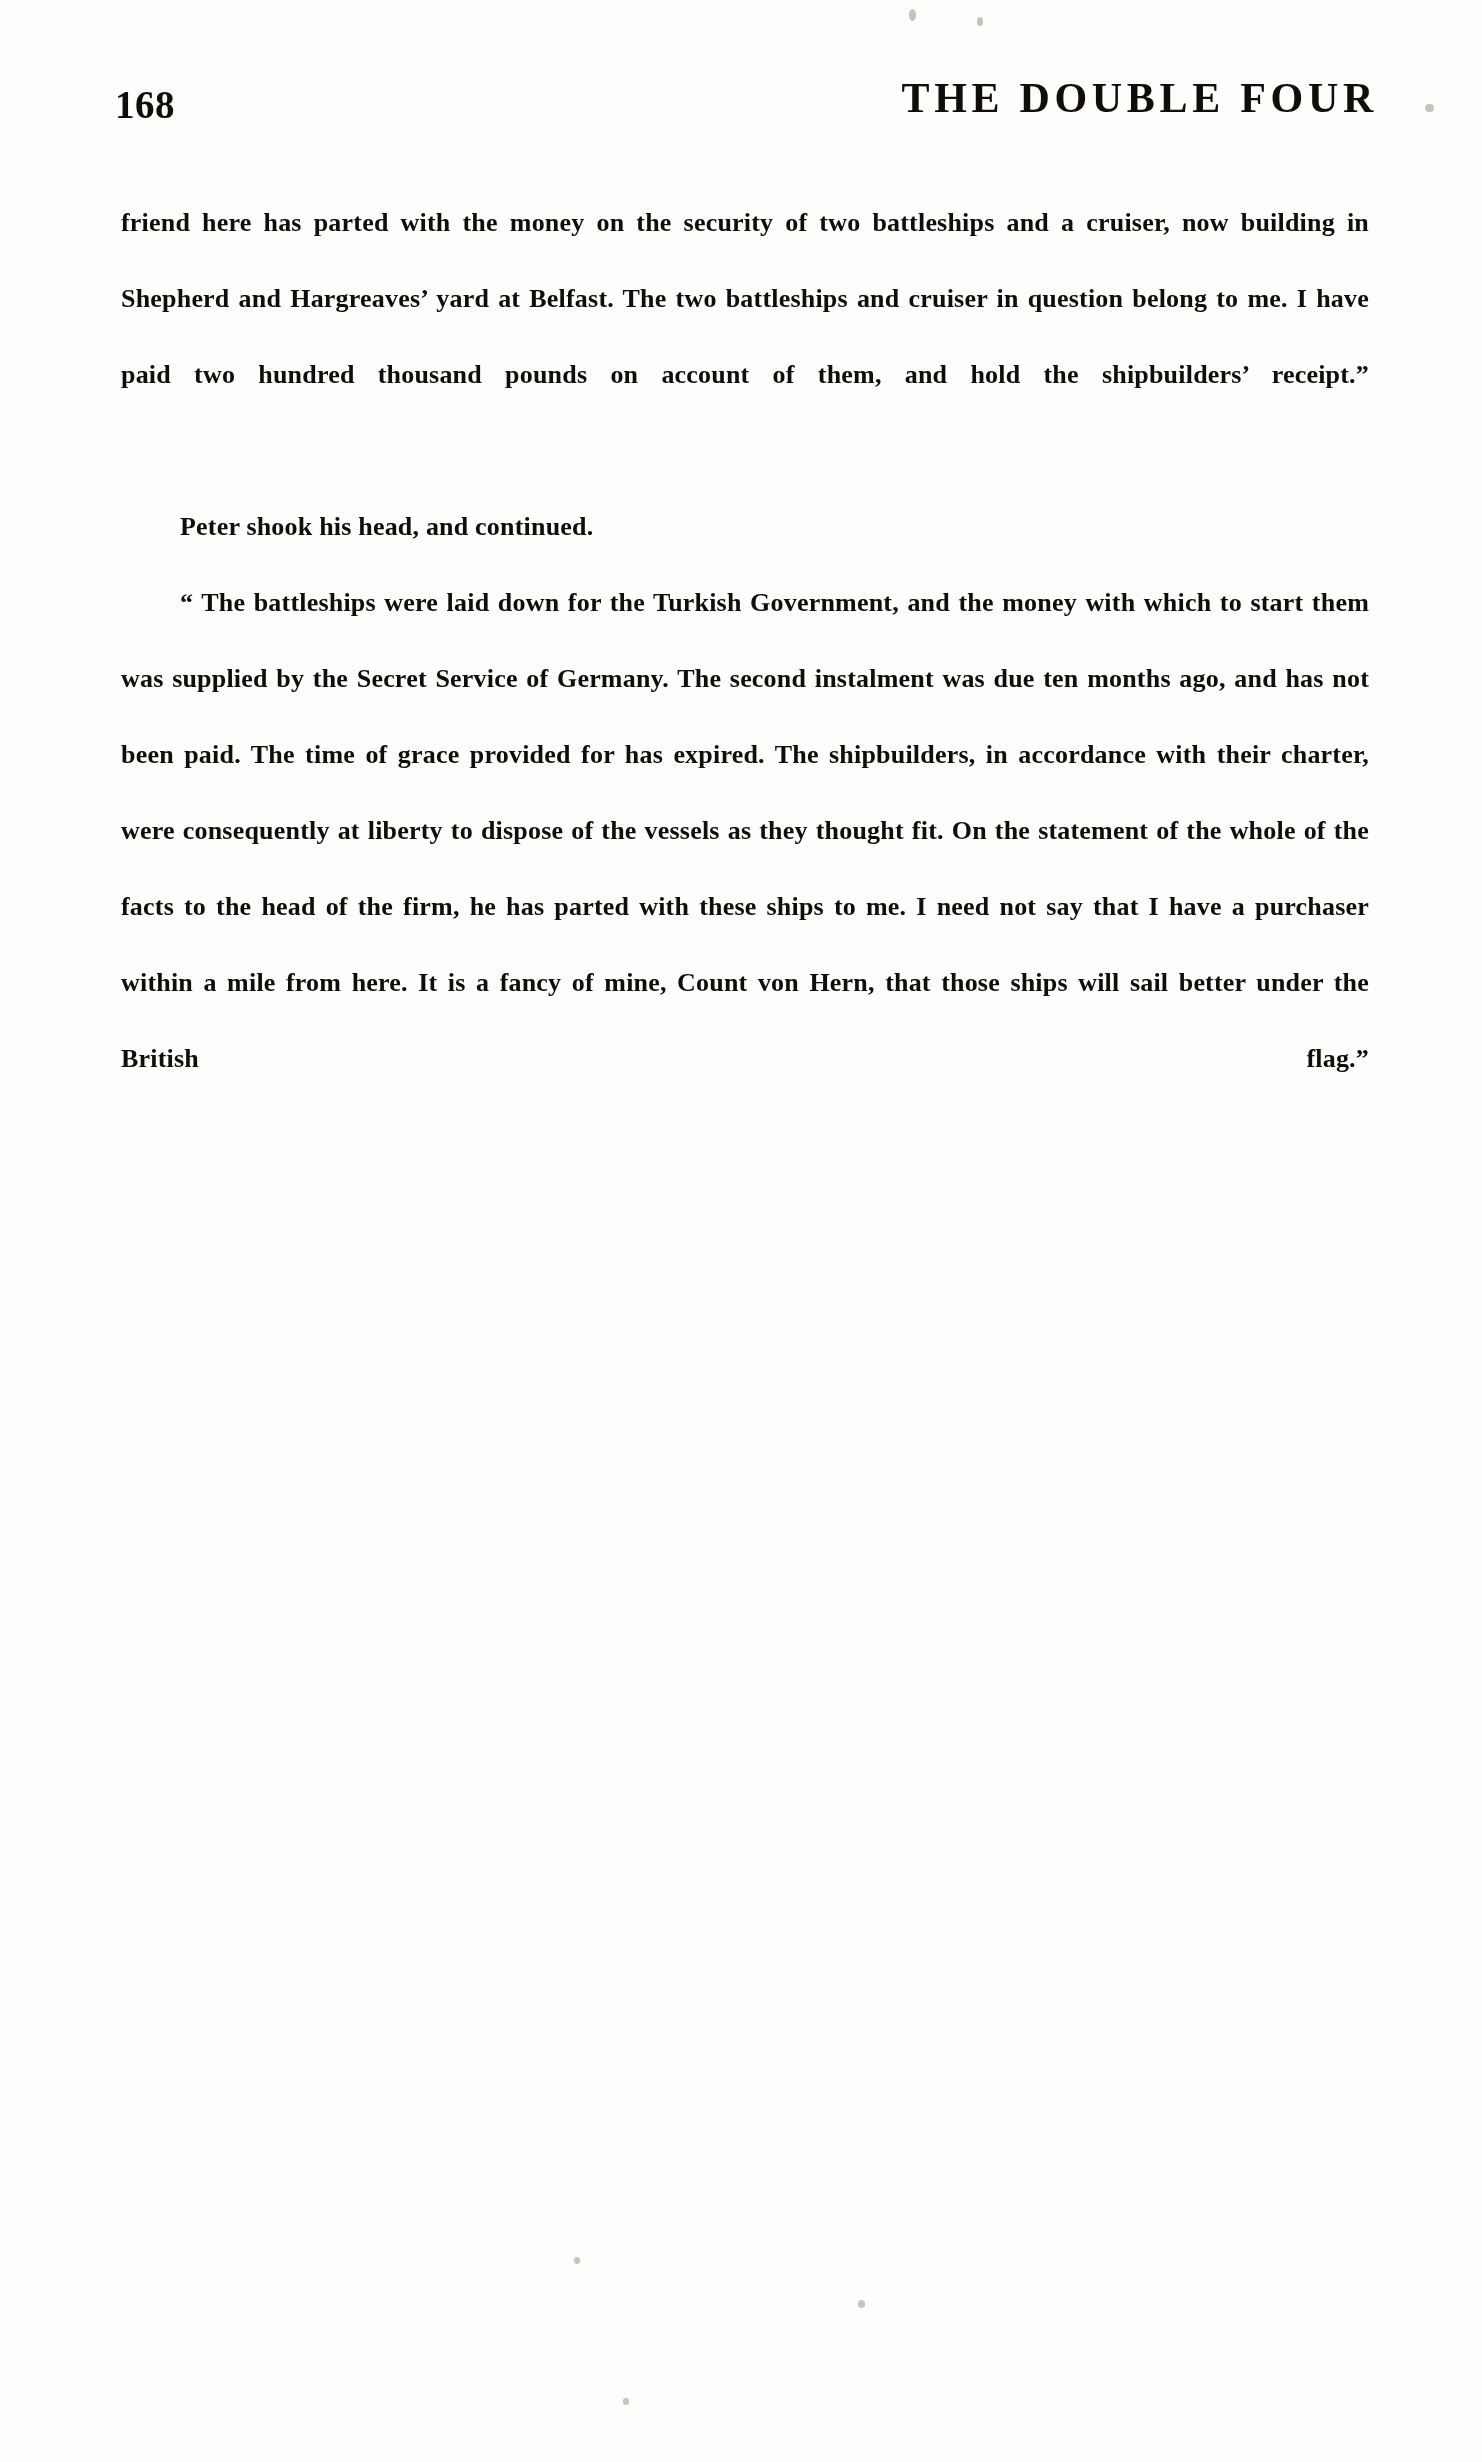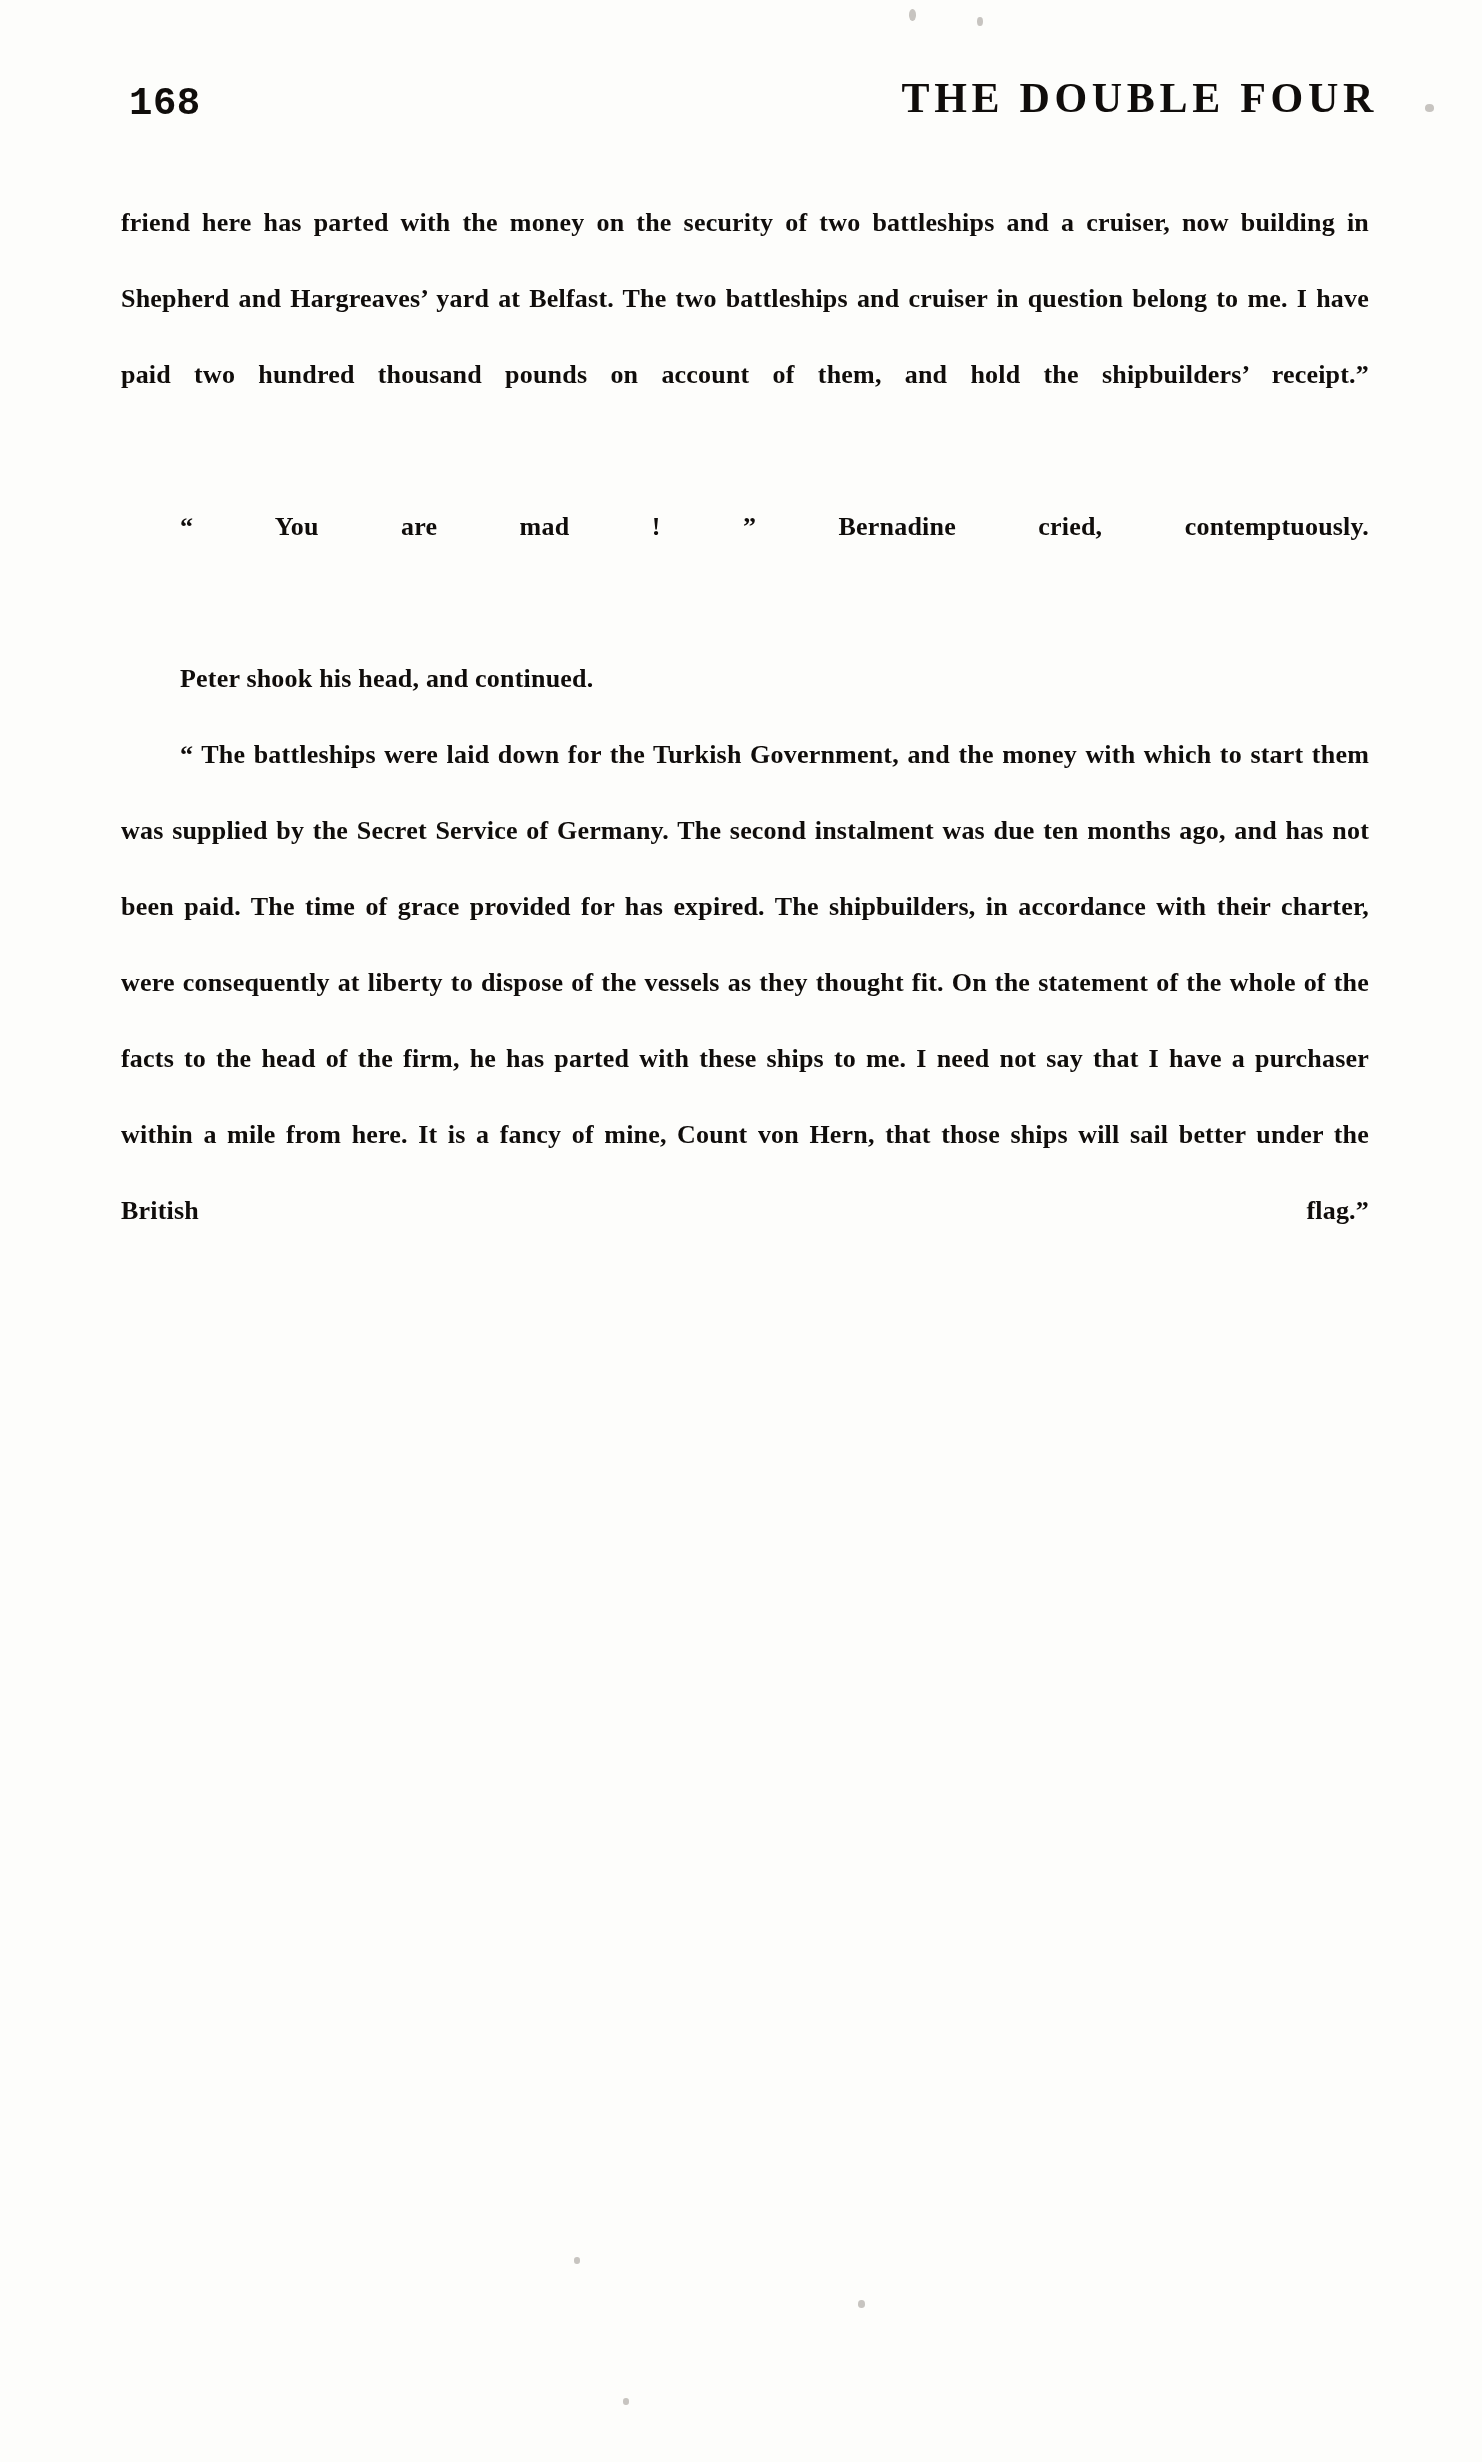--- a/index.html
+++ b/index.html
@@ -31,26 +31,26 @@
   }
   .header {
     position: absolute;
     left: 113px;
     top: 74px;
     width: 1265px;
     height: 66px;
   }
   .folio {
     position: absolute;
-    left: 16px;
+    left: 2px;
     top: 7.6px;
     font-size: 39px;
     font-weight: bold;
     letter-spacing: 0.5px;
-    font-family: Liberation Mono, monospace;
+    font-family: Liberation Serif, serif;
   }
   .running-title {
     position: absolute;
     left: 0;
     right: 0;
     top: 0;
     text-align: right;
     font-size: 42px;
     font-weight: bold;
     letter-spacing: 4.7px;
@@ -95,19 +95,18 @@
   <div class="speck" style="left:574px; top:2257px; width:5.7px; height:6.6px;"></div>
   <div class="speck" style="left:623px; top:2398px; width:5.7px; height:6.6px;"></div>
 
   <div class="header">
     <div class="folio">168</div>
     <div class="running-title">THE DOUBLE FOUR</div>
   </div>
 
   <div class="textblock">
     <p style="text-align-last: left;">friend here has parted with the money on the security of two battleships and a cruiser, now building in Shepherd and Hargreaves’ yard at Belfast. The two battleships and cruiser in question belong to me. I have paid two hundred thousand pounds on account of them, and hold the shipbuilders’ receipt.”</p>
-    <p class="indent" style="text-align-last: left;">“ You are mad ! ” Bernadine cried, contemptuously.</p>
     <p class="indent nojust" style="text-align-last: left;">Peter shook his head, and continued.</p>
     <p class="indent" style="text-align-last: left;">“ The battleships were laid down for the Turkish Government, and the money with which to start them was supplied by the Secret Service of Germany. The second instalment was due ten months ago, and has not been paid. The time of grace provided for has expired. The shipbuilders, in accordance with their charter, were consequently at liberty to dispose of the vessels as they thought fit. On the statement of the whole of the facts to the head of the firm, he has parted with these ships to me. I need not say that I have a purchaser within a mile from here. It is a fancy of mine, Count von Hern, that those ships will sail better under the British flag.”</p>
   </div>
 
 </div>
 
 
 </body></html>

